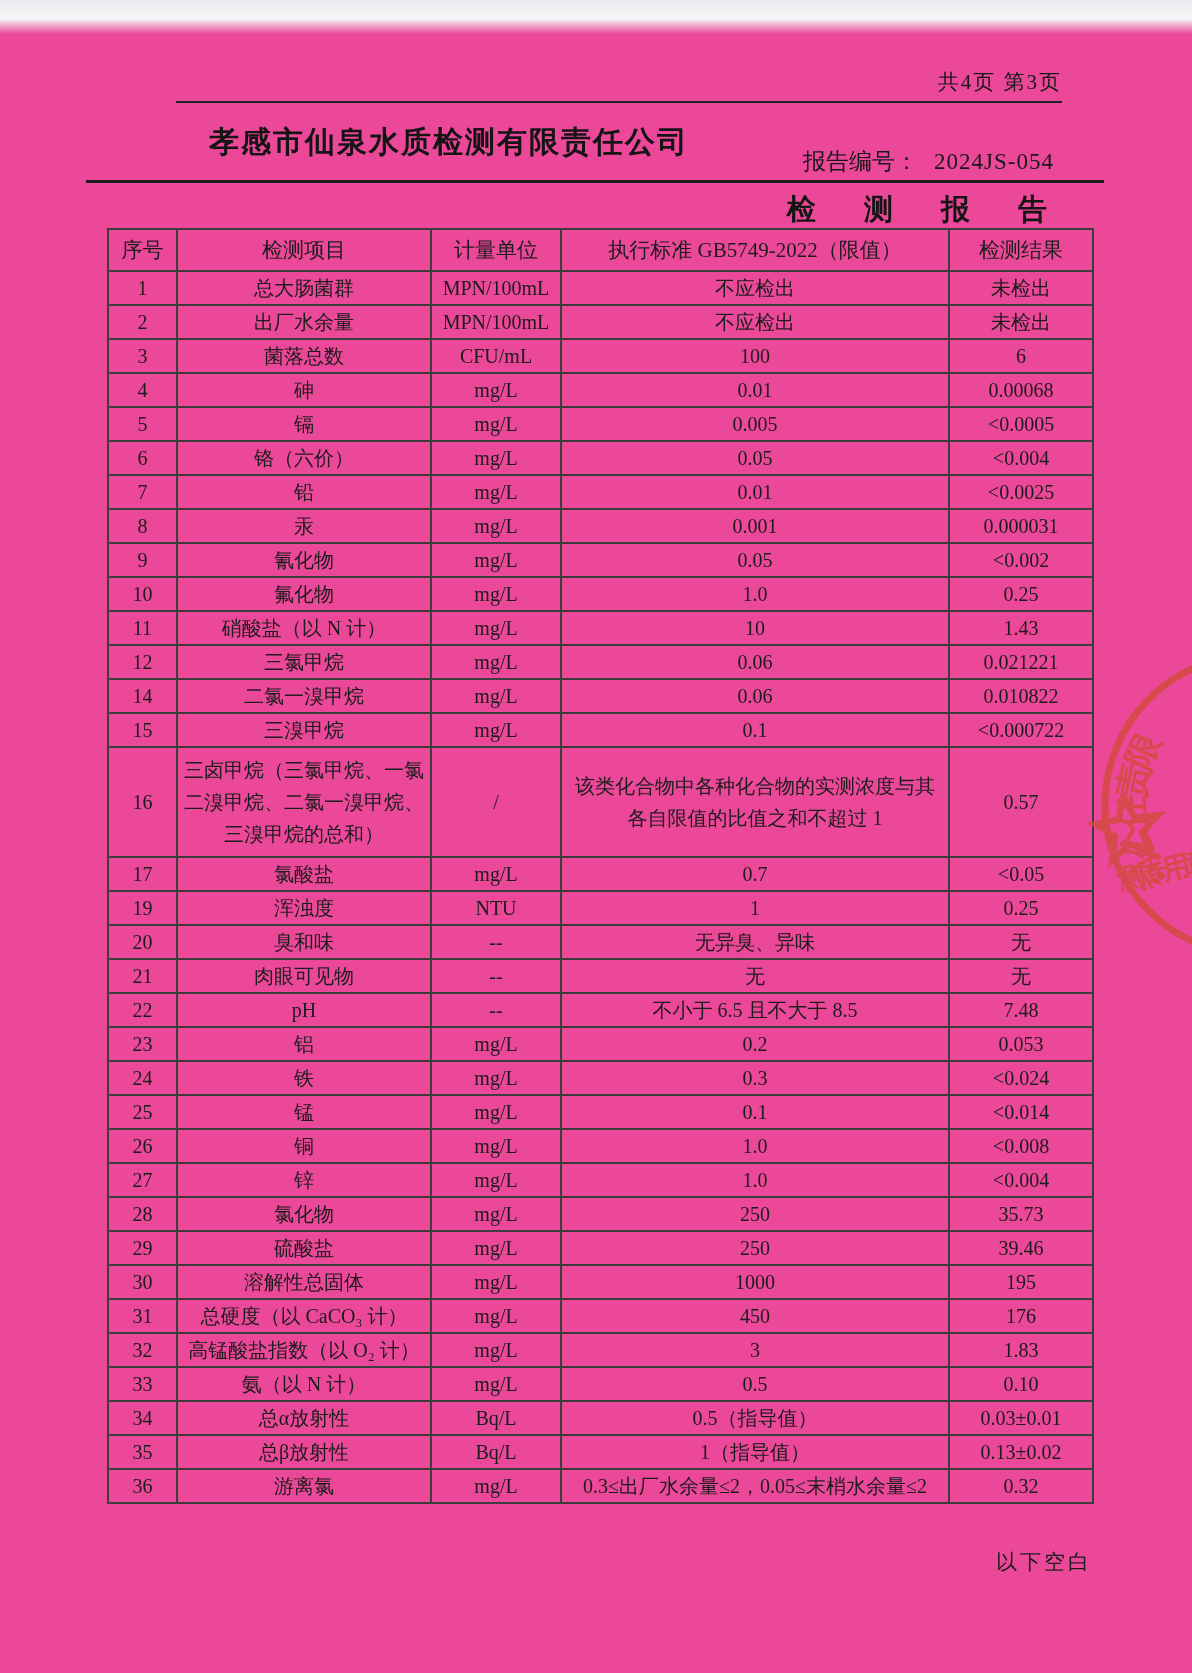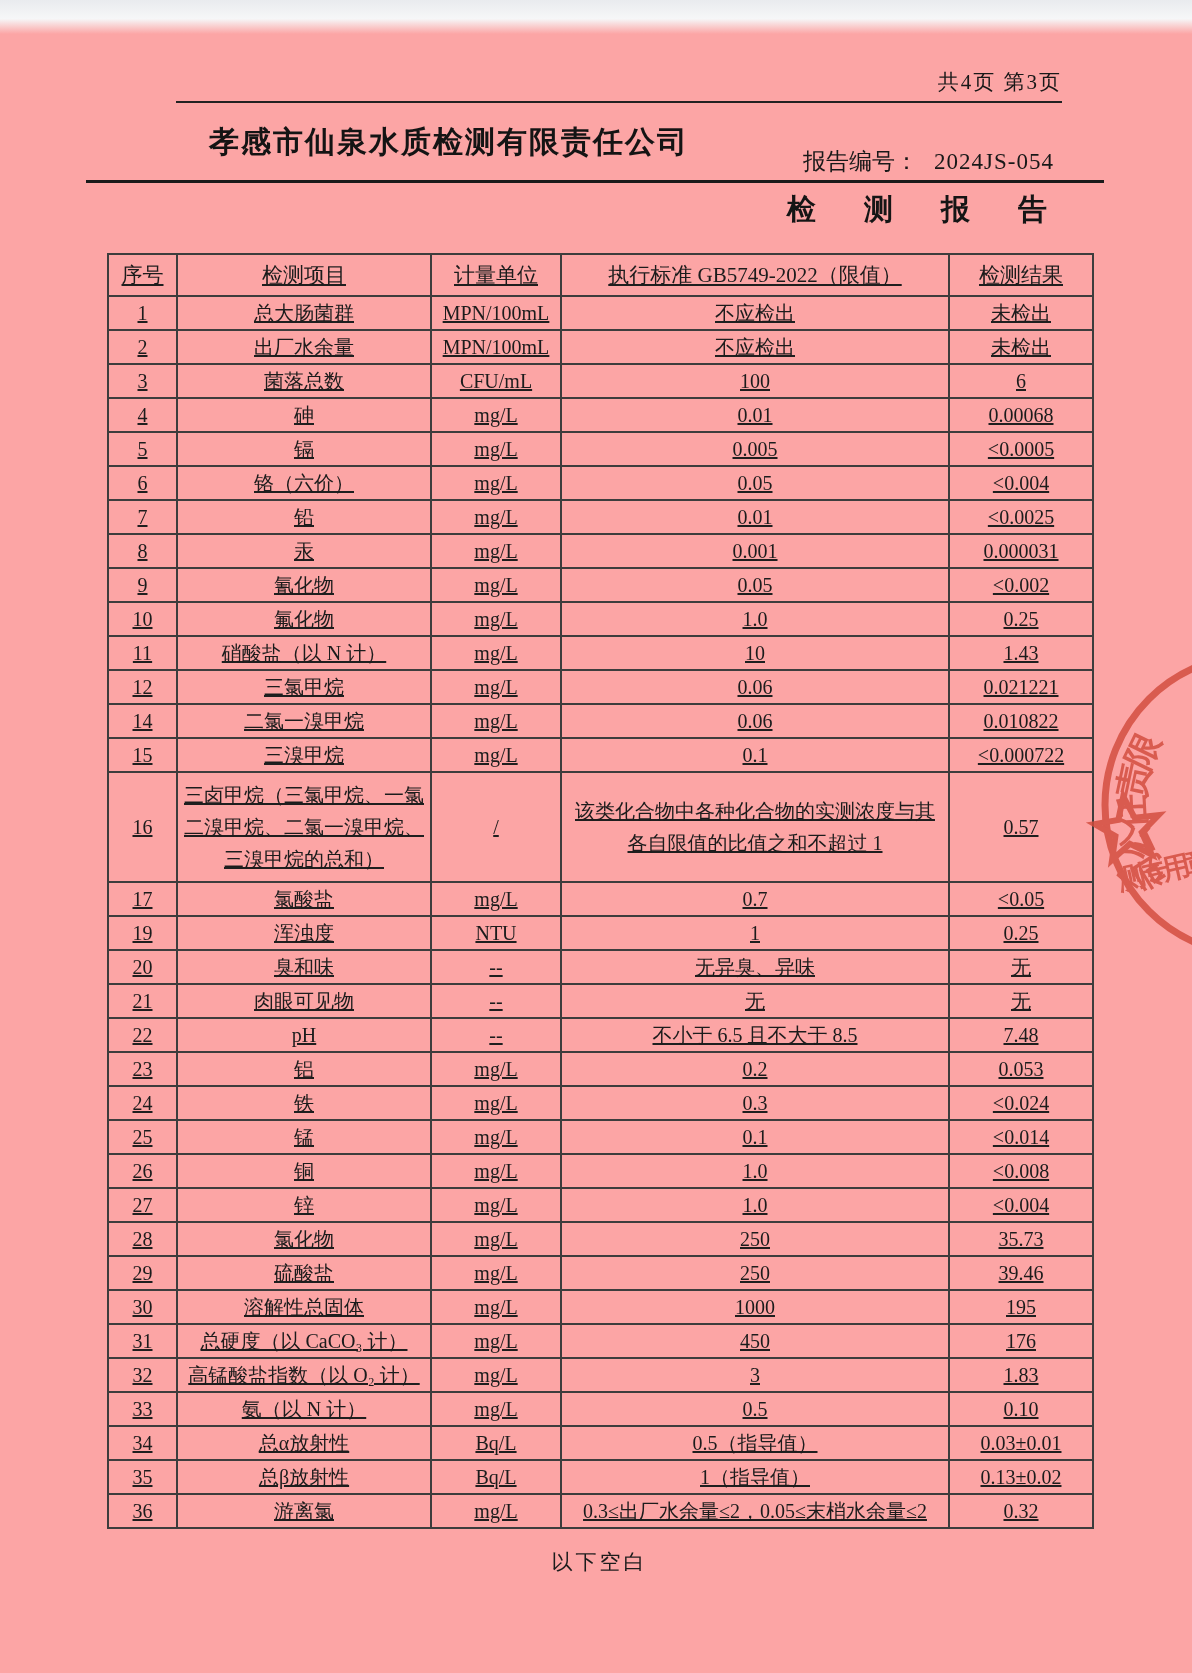--- a/index.html
+++ b/index.html
@@ -1,19 +1,19 @@
 <!DOCTYPE html>
 <html><head>
 <meta charset="utf-8">
 <style>
   html,body{margin:0;padding:0;background:#ffffff;}
   .page{
     position:relative;
     width:1192px;height:1673px;
-    background:#fca5a5;
+    background:#ec4899;
     overflow:hidden;
     font-family:"Liberation Serif","DejaVu Serif",serif;
     color:#1f1f1f;
   }
   .scan-top{
     position:absolute;left:0;top:0;width:100%;height:34px;
     background:linear-gradient(to bottom,#e9ebee 0%,#f6f7f8 55%,rgba(253,253,253,0) 100%);
   }
   .page-info{
     position:absolute;top:68px;right:130px;
@@ -36,37 +36,37 @@
     position:absolute;left:86px;top:180px;width:1018px;height:3px;
     background:#1b1b1b;
   }
   .doc-title{
     position:absolute;left:107px;top:190px;width:960px;
     text-align:right;
     font-family:"Liberation Sans","DejaVu Sans",sans-serif;
     font-weight:700;font-size:29px;letter-spacing:20px;color:#151515;
   }
   table.report{
-    position:absolute;left:107px;top:253px;width:985px;
-    border-collapse:collapse;table-layout:fixed;text-decoration:underline;
+    position:absolute;left:107px;top:228px;width:985px;
+    border-collapse:collapse;table-layout:fixed;
   }
   table.report th,table.report td{
     border:2px solid #3d3d3d;
     text-align:center;vertical-align:middle;
     font-weight:400;
     font-size:20px;color:#1c1c1c;
     padding:1px 4px;
     overflow:hidden;
   }
   table.report th{font-size:21px;height:38px;}
   table.report tr.r td{height:30px;}
   table.report tr.tall td{height:auto;padding:6px 4px;line-height:1.6;}
   .blank-note{
     position:absolute;left:107px;top:1548px;width:985px;
-    text-align:center;font-size:21px;letter-spacing:3px;color:#1c1c1c;
+    text-align:right;font-size:21px;letter-spacing:3px;color:#1c1c1c;
   }
   .stamp{
     position:absolute;left:1058px;top:640px;width:300px;height:340px;
     pointer-events:none;
   }
   .stamp text{
     font-family:"Liberation Sans","DejaVu Sans",sans-serif;
     font-weight:700;
   }
 </style>

